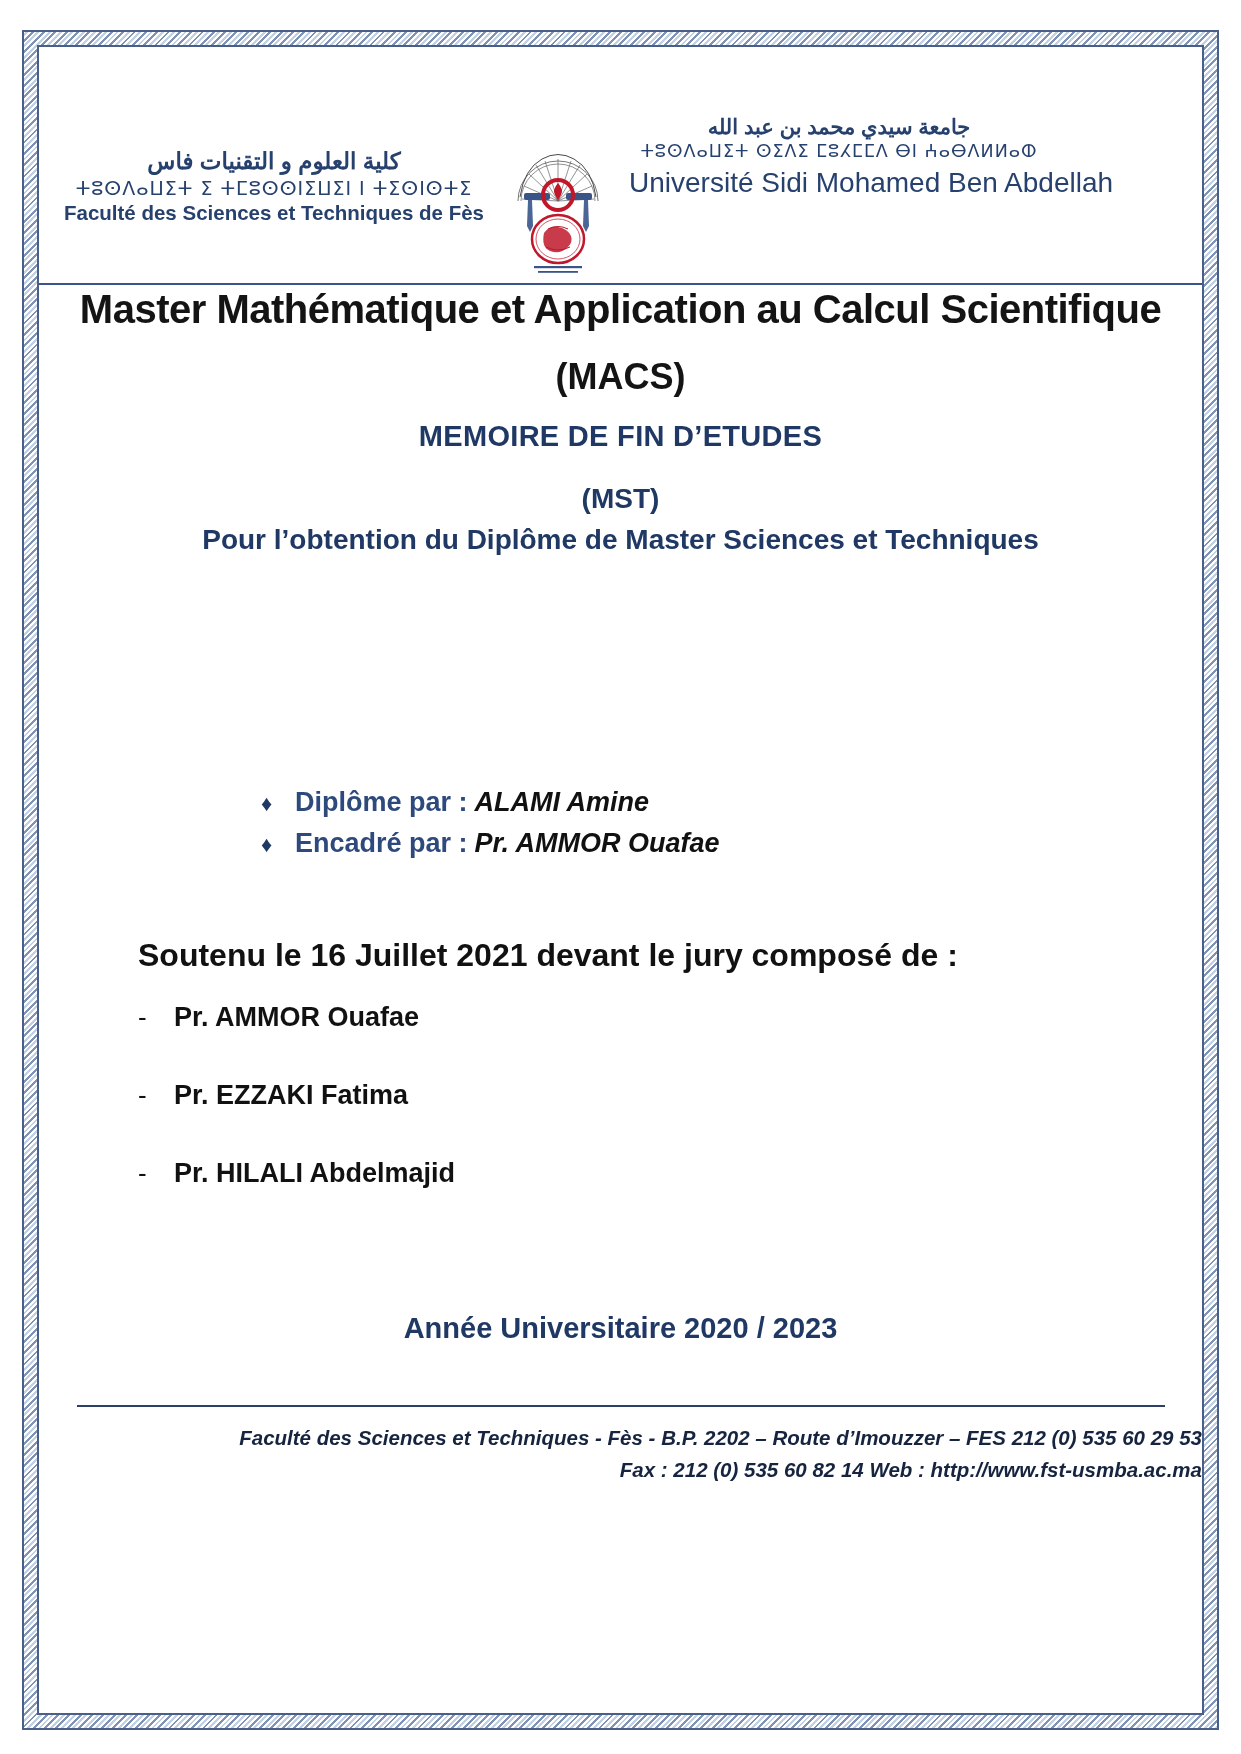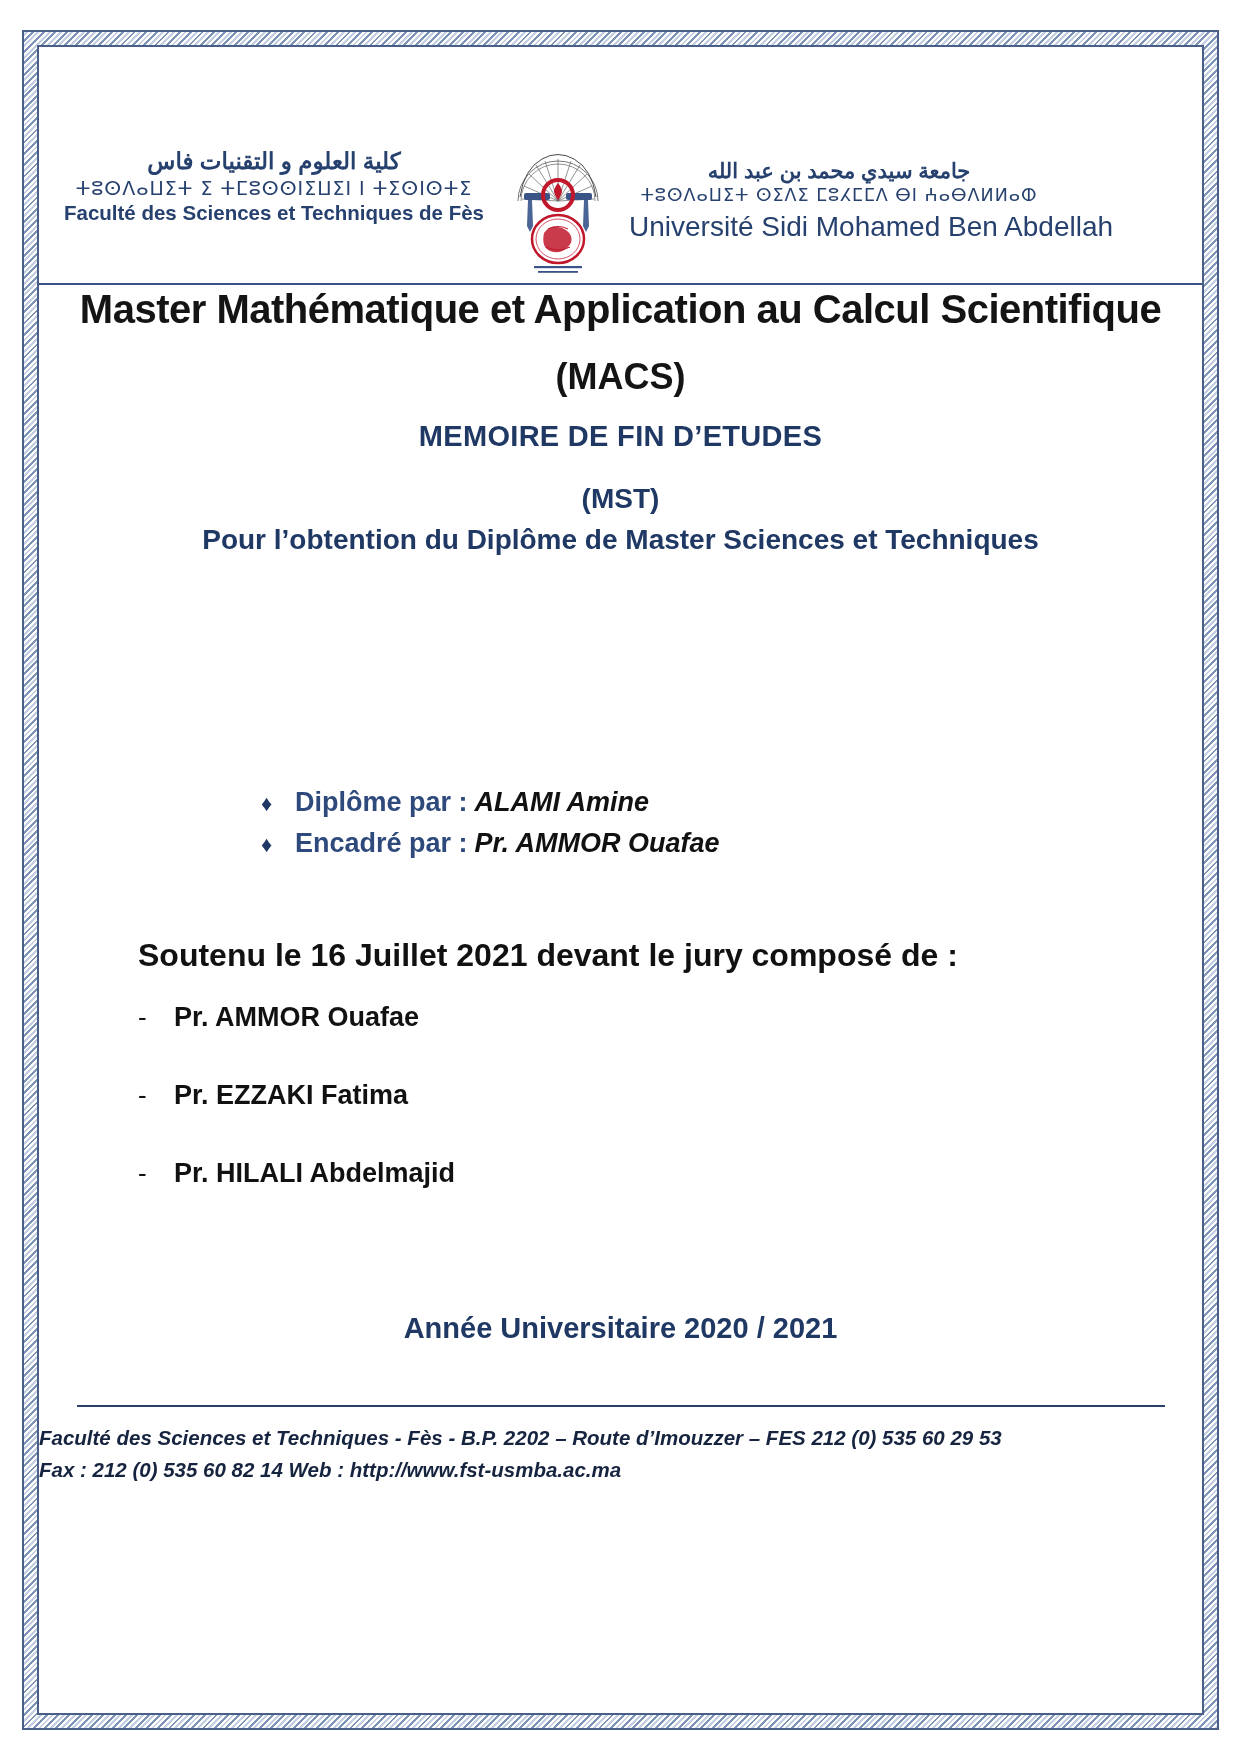--- a/index.html
+++ b/index.html
@@ -102,21 +102,20 @@
     left: 590px; top: 26px;
     width: 420px;
     text-align: center;
     color: #27416f;
   }
   .univ-ar {
     font-size: 21px;
     font-weight: bold;
     direction: rtl;
     line-height: 1.3;
-    margin-top: 44px;
   }
   .univ-tif {
     font-size: 17.5px;
     line-height: 1.35;
     letter-spacing: 1px;
     font-family: "DejaVu Sans", sans-serif;
   }
   .univ-fr {
     font-size: 28px;
     line-height: 1.35;
@@ -277,21 +276,21 @@
     position: absolute;
     left: 38px; top: 1358px;
     width: 1088px;
     height: 2px;
     background: #2c3f66;
   }
   .footer {
     position: absolute;
     left: 0; top: 1375px;
     width: 100%;
-    text-align: left;
+    text-align: right;
     color: #16243f;
     font-size: 20.5px;
     font-weight: bold;
     font-style: italic;
     line-height: 1.55;
   }
 </style>
 </head>
 <body>
 
@@ -399,21 +398,21 @@
     <div class="jury-item">
       <span class="jury-dash">-</span>
       <span class="jury-name">Pr. EZZAKI Fatima</span>
     </div>
     <div class="jury-item">
       <span class="jury-dash">-</span>
       <span class="jury-name">Pr. HILALI Abdelmajid</span>
     </div>
   </div>
 
-  <div class="year">Année Universitaire 2020 / 2021</div>
+  <div class="year">Année Universitaire 2020 / 2023</div>
 
   <div class="footer-rule"></div>
   <div class="footer">
     <div>Faculté des Sciences et Techniques - Fès - B.P. 2202 – Route d’Imouzzer – FES 212 (0) 535 60 29 53</div>
     <div>Fax : 212 (0) 535 60 82 14  Web : http://www.fst-usmba.ac.ma</div>
   </div>
 
 </div>
 
 </body></html>

